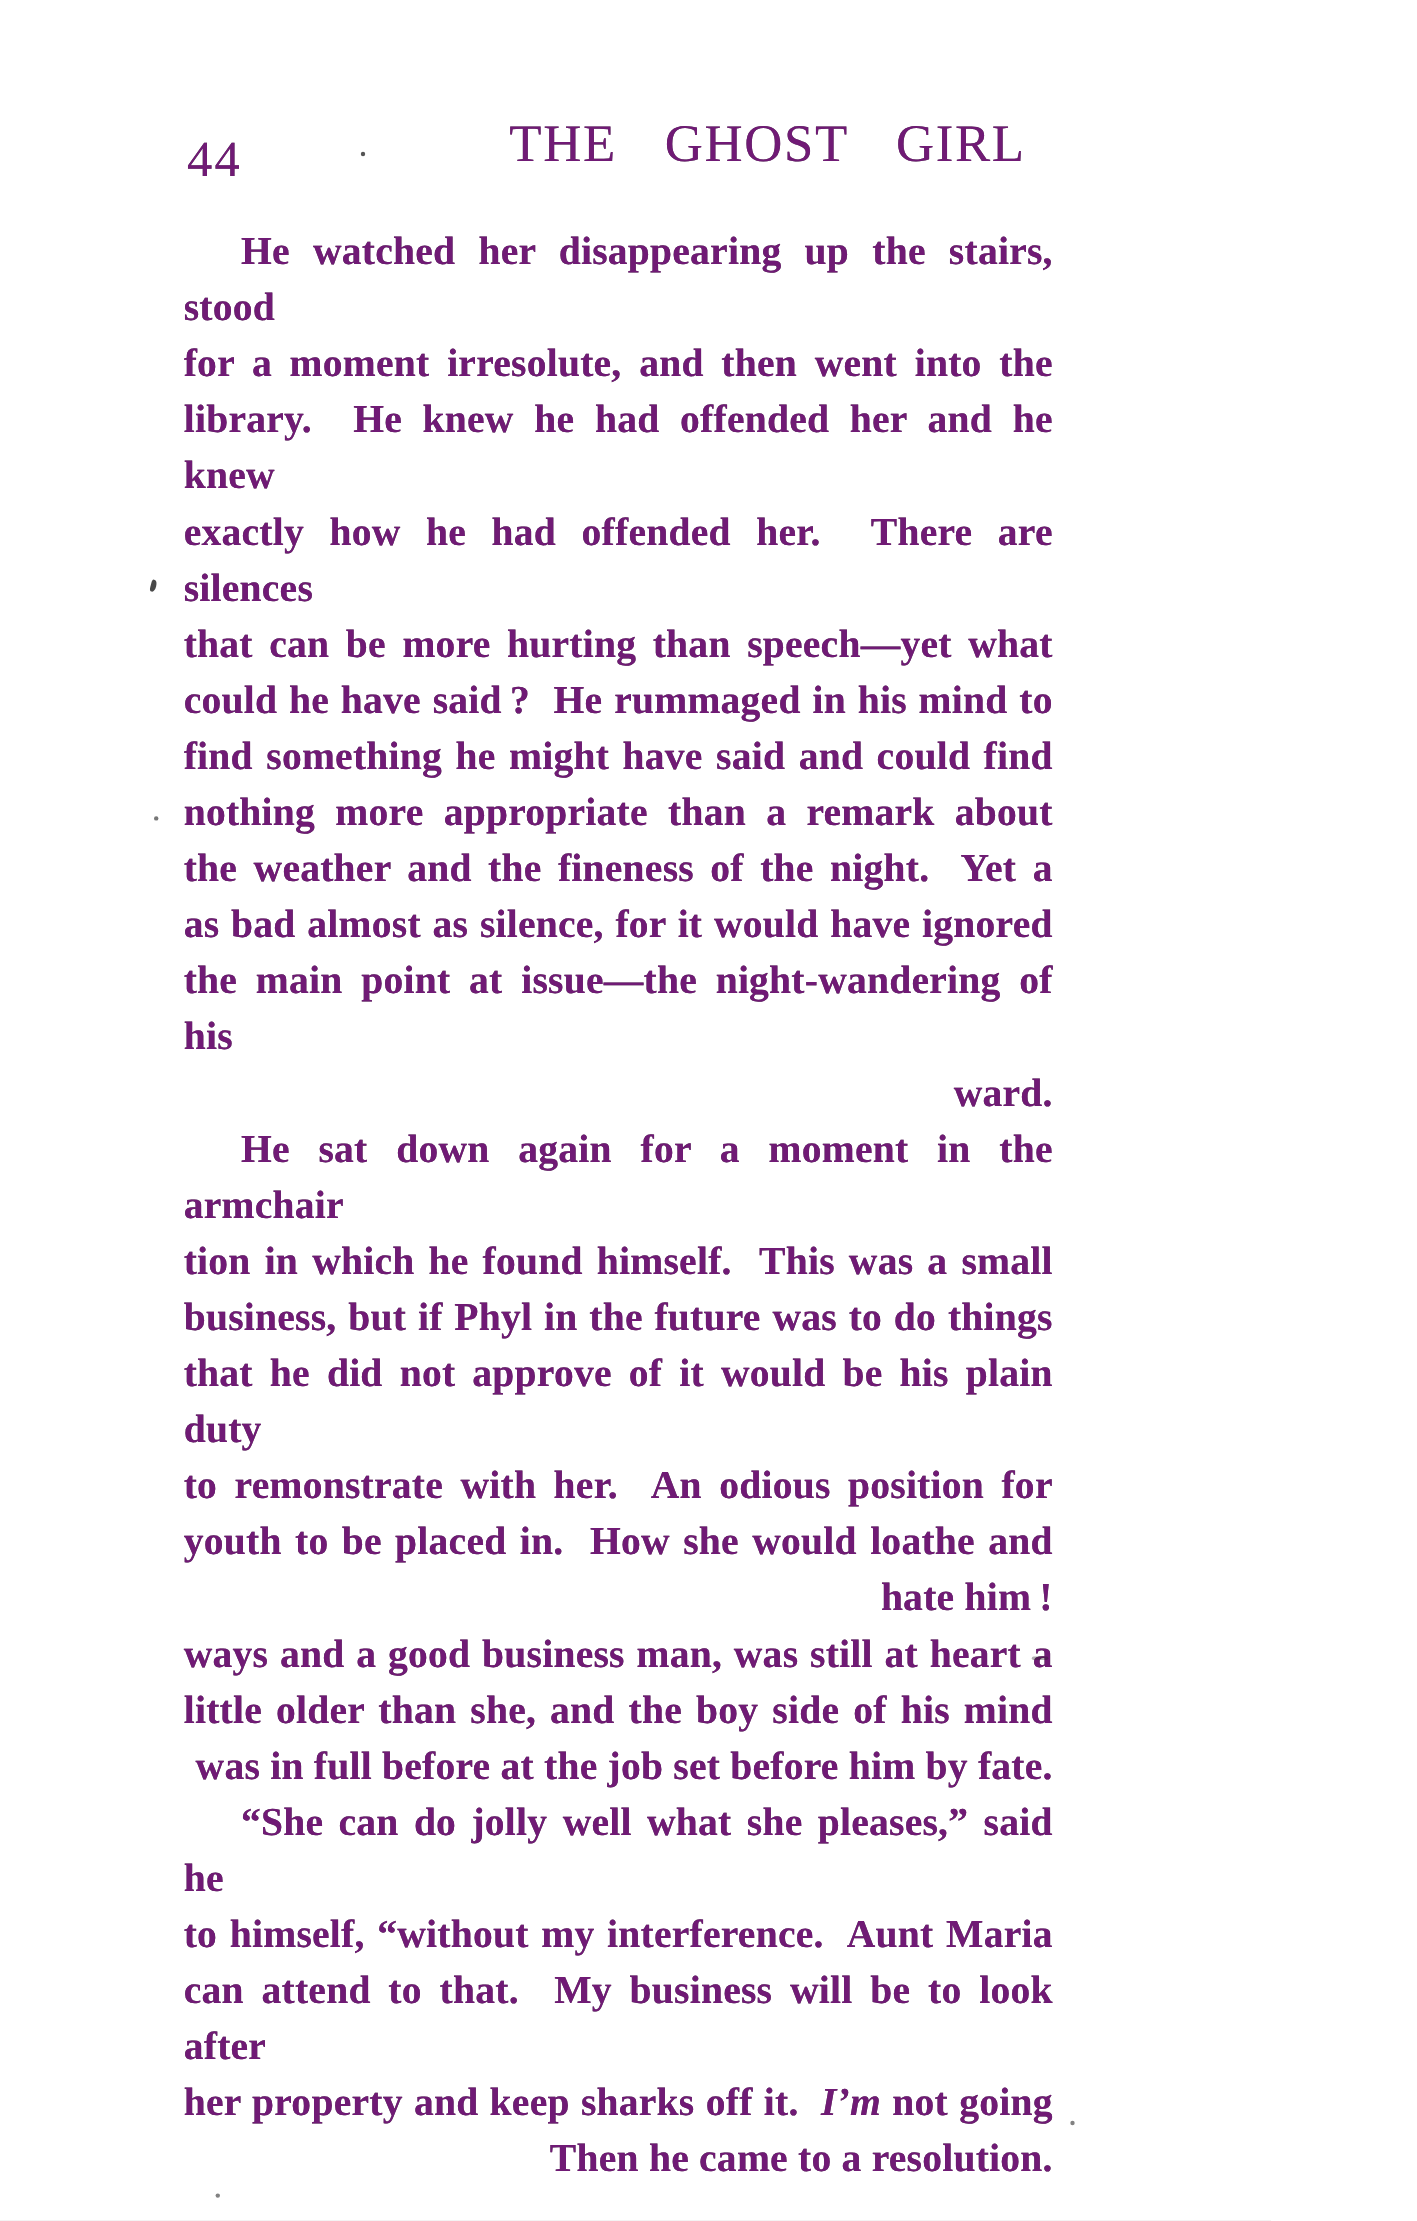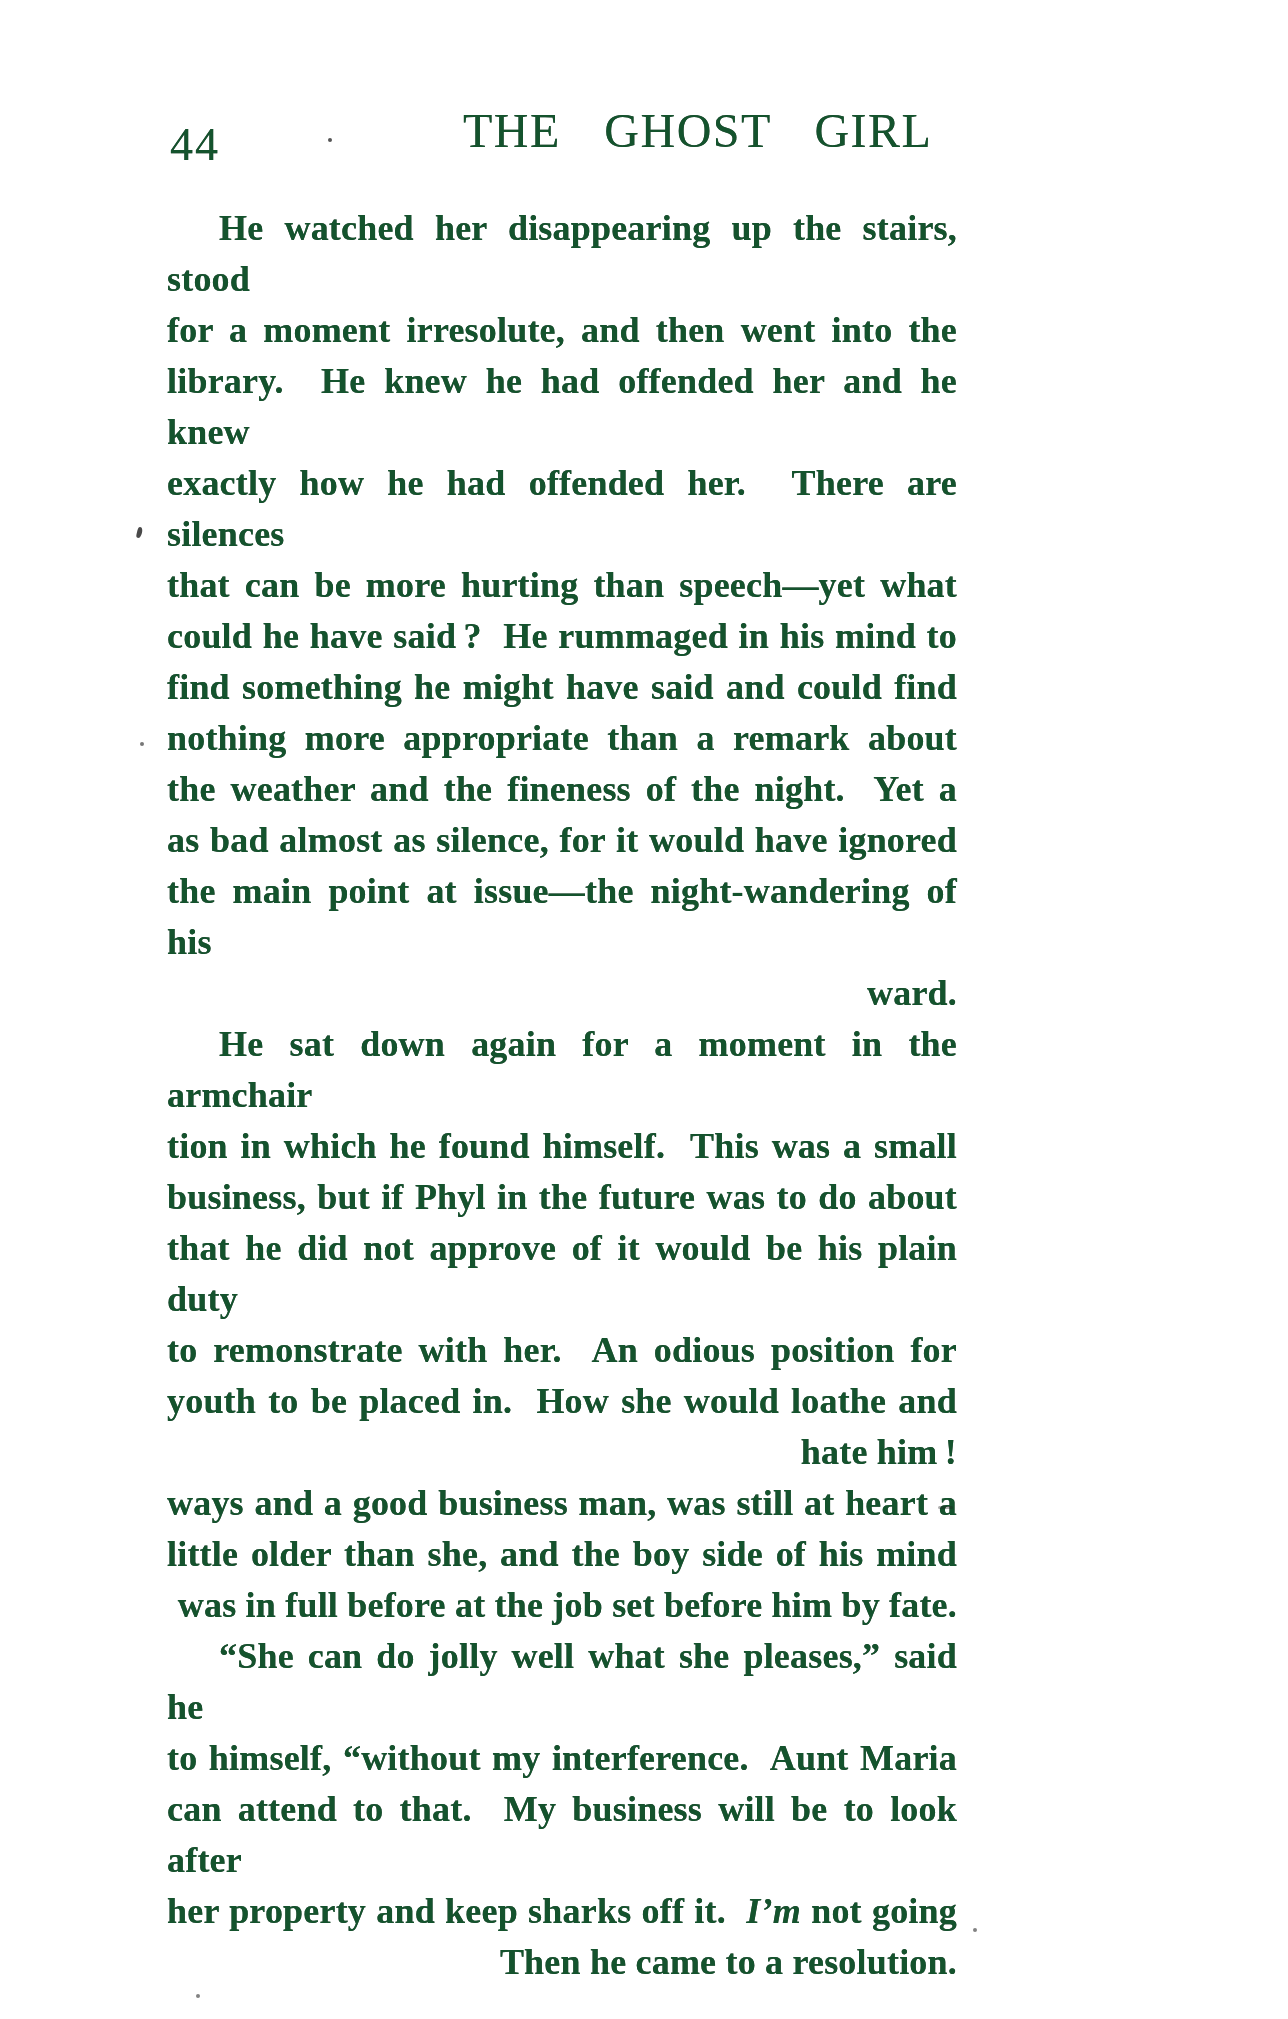--- a/index.html
+++ b/index.html
@@ -40,21 +40,21 @@
   .speck.dot-a { left: 328px; top: 138px; width: 4px; height: 4px; opacity: .75; }
   .speck.dot-b { left: 137px; top: 527px; }
   .speck.dot-c { left: 140px; top: 742px; width: 4px; height: 4px; opacity: .6; }
   .speck.dot-d { left: 973px; top: 1928px; width: 4px; height: 4px; opacity: .55; }
   .speck.dot-e { left: 196px; top: 1994px; width: 4px; height: 4px; opacity: .55; }
   .speck.dash { left: 938px; top: 1506px; width: 15px; height: 3px; border-radius: 2px; opacity: .35; }
 </style>
 </head>
 <body>
 
-<div class="page" style="background: rgb(255, 255, 255); color: #14532d;">
+<div class="page" style="background: rgb(255, 255, 255); color: #701a75;">
   <header class="running-head">
     <span class="folio">44</span>
     <h1 class="title">THE GHOST GIRL</h1>
   </header>
 
   <main class="text-block">
       <div class="paragraph">
         <div class="line just indent">He watched her disappearing up the stairs, stood</div>
         <div class="line just">for a moment irresolute, and then went into the</div>
         <div class="line just">library.  He knew he had offended her and he knew</div>
@@ -64,21 +64,21 @@
         <div class="line just">find something he might have said and could find</div>
         <div class="line just">nothing more appropriate than a remark about</div>
         <div class="line just">the weather and the fineness of the night.  Yet a</div>
         <div class="line just">as bad almost as silence, for it would have ignored</div>
         <div class="line just">the main point at issue—the night-wandering of his</div>
         <div class="line">ward.</div>
       </div>
       <div class="paragraph">
         <div class="line just indent">He sat down again for a moment in the armchair</div>
         <div class="line just">tion in which he found himself.  This was a small</div>
-        <div class="line just">business, but if Phyl in the future was to do about</div>
+        <div class="line just">business, but if Phyl in the future was to do things</div>
         <div class="line just">that he did not approve of it would be his plain duty</div>
         <div class="line just">to remonstrate with her.  An odious position for</div>
         <div class="line just">youth to be placed in.  How she would loathe and</div>
         <div class="line">hate him !</div>
       </div>
       <div class="paragraph">
         <div class="line just">ways and a good business man, was still at heart a</div>
         <div class="line just">little older than she, and the boy side of his mind</div>
         <div class="line">was in full before at the job set before him by fate.</div>
       </div>

